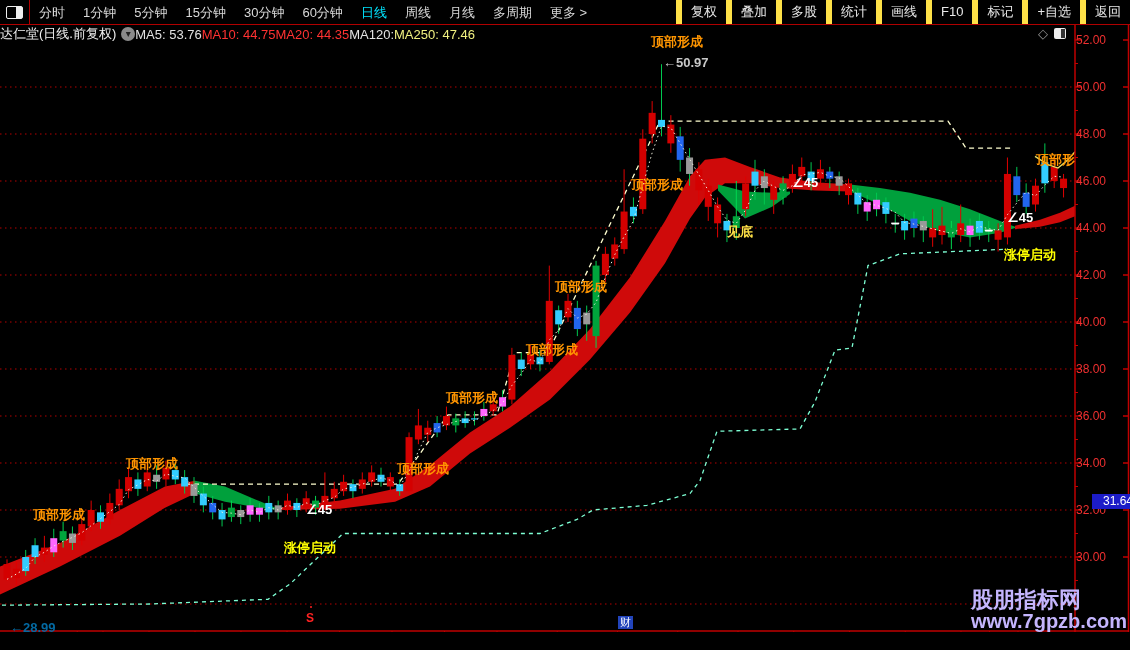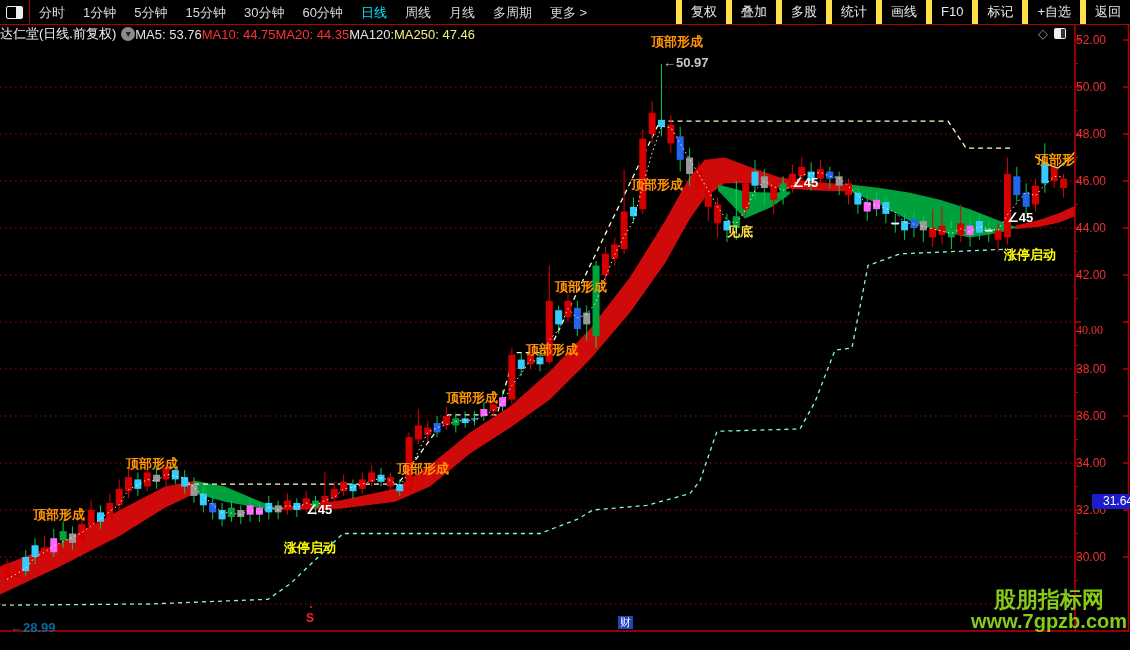--- a/index.html
+++ b/index.html
@@ -29,21 +29,21 @@
   .pane-icon2 .dk{position:absolute;right:1px;top:1px;width:4px;height:9px;background:#333;}
   
   .ann{position:absolute;font-size:13px;font-weight:bold;white-space:nowrap;z-index:3;letter-spacing:0;}
   .price-label{position:absolute;left:1076px;width:52px;text-align:left;color:#f03030;font-size:12px;z-index:3;}
   .date-label{position:absolute;color:#f03030;font-size:12px;top:633px;z-index:3;white-space:nowrap;}
   #last-price-tag{position:absolute;left:1076px;width:52px;height:15px;background:#1c1cc8;color:#fff;
                   font-size:12px;text-align:center;line-height:15px;z-index:4;}
   #s-marker{position:absolute;color:#ff2222;font-weight:bold;font-size:12px;z-index:3;}
   #cai-marker{position:absolute;background:#2244bb;color:#fff;font-size:11px;line-height:13px;
               padding:0 2px;z-index:3;}
-  #watermark{position:absolute;right:3px;bottom:1px;text-align:center;z-index:10;color:#84cc16;
+  #watermark{position:absolute;right:3px;bottom:1px;text-align:left;z-index:10;color:#c4b5fd;
              font-weight:bold;line-height:1.0;}
   #watermark .w1{font-size:22px;}
   #watermark .w2{font-size:20px;}
   svg{position:absolute;left:0;top:0;z-index:1;}
 </style>
 </head>
 <body>
 
 <div id="app">
 
@@ -684,21 +684,21 @@
     <div class="w1">股朋指标网</div>
     <div class="w2">www.7gpzb.com</div>
   </div>
 
 <div class="price-label" style="top: 33px;">52.00</div>
     <div class="price-label" style="top: 80px;">50.00</div>
     <div class="price-label" style="top: 127px;">48.00</div>
     <div class="price-label" style="top: 174px;">46.00</div>
     <div class="price-label" style="top: 221px;">44.00</div>
     <div class="price-label" style="top: 268px;">42.00</div>
-    <div class="price-label" style="top: 323px; font-family: Liberation Serif, serif;">40.00</div>
+    <div class="price-label" style="top: 315px;">40.00</div>
     <div class="price-label" style="top: 362px;">38.00</div>
     <div class="price-label" style="top: 409px;">36.00</div>
     <div class="price-label" style="top: 456px;">34.00</div>
     <div class="price-label" style="top: 503px;">32.00</div>
     <div class="price-label" style="top: 550px;">30.00</div>
     <div class="date-label" style="left: 6px;">2025年</div>
     <div class="date-label" style="left: 107px;">6</div>
     <div class="date-label" style="left: 291px;">7</div>
     <div class="date-label" style="left: 501px;">8</div>
     <div class="date-label" style="left: 742px;">9</div>

